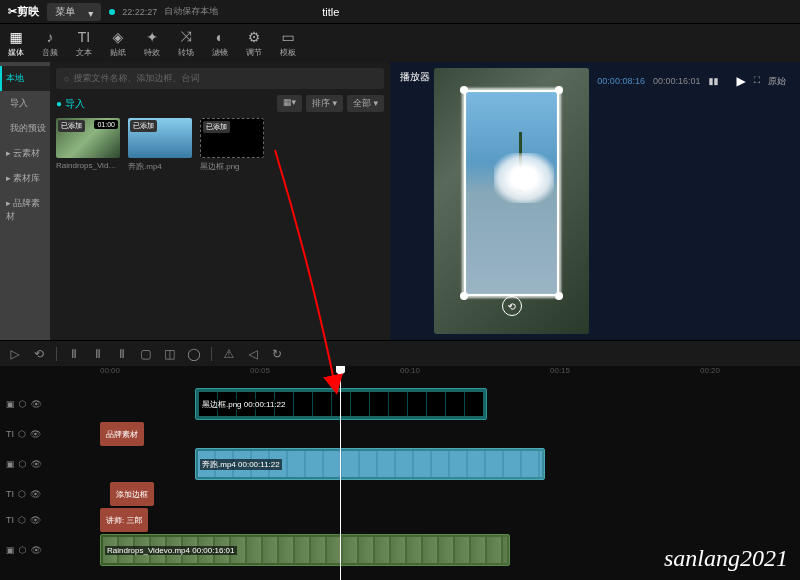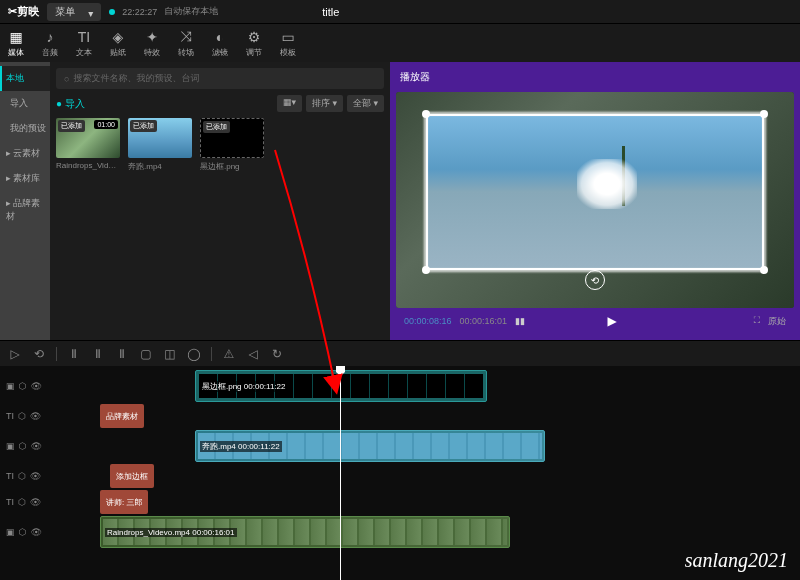--- a/index.html
+++ b/index.html
@@ -29,21 +29,21 @@
 .tabs-row{font-size:10px;color:#fff;margin-bottom:8px}
 .thumbs{display:flex;gap:8px}
 .thumb{width:64px}
 .thumb-img{width:64px;height:40px;border-radius:2px;position:relative;overflow:hidden}
 .thumb-badge{position:absolute;top:2px;left:2px;background:#333;color:#fff;font-size:7px;padding:1px 3px;border-radius:2px}
 .thumb-dur{position:absolute;top:2px;right:2px;background:#000;color:#fff;font-size:7px;padding:1px 3px;border-radius:2px}
 .thumb-name{font-size:8px;color:#888;margin-top:3px;white-space:nowrap;overflow:hidden;text-overflow:ellipsis}
 .t1{background:linear-gradient(135deg,#4a6741 0%,#8db580 50%,#2d4a2d 100%)}
 .t2{background:linear-gradient(180deg,#87ceeb 0%,#5a9bc4 60%,#3a7ba4 100%)}
 .t3{background:#000;border:1px dashed #666}
-.right-panel{flex:1;background:#4c1d95;padding:6px;display:flex;flex-direction:column}
+.right-panel{flex:1;background:#0f172a;padding:6px;display:flex;flex-direction:row}
 .player-title{font-size:10px;color:#fff;margin-bottom:6px;padding:2px 4px}
 .preview{flex:1;background:#2a3530;position:relative;border-radius:3px;overflow:hidden}
 .preview-bg{position:absolute;inset:0;background:linear-gradient(135deg,#3a4a3a 0%,#5a6a5a 30%,#2a3a2a 100%)}
 .preview-frame{position:absolute;top:22px;left:30px;right:30px;bottom:38px;border:2px solid #fff;background:linear-gradient(180deg,#7bb8e0 0%,#5a9bc4 35%,#87a8b8 50%,#9ab4c4 100%)}
 .preview-frame::before{content:"";position:absolute;inset:-4px;border:3px solid rgba(255,255,255,0.8);filter:blur(1px)}
 .figure{position:absolute;top:35%;left:50%;width:60px;height:50px;background:radial-gradient(ellipse,#fff 30%,rgba(255,255,255,0.7) 60%,transparent 80%);transform:translate(-30%,-20%)}
 .tree{position:absolute;top:20%;left:58%;width:3px;height:60px;background:#2a4a2a}
 .handle{position:absolute;width:8px;height:8px;background:#fff;border-radius:50%}
 .h-tl{top:18px;left:26px}.h-tr{top:18px;right:26px}.h-bl{bottom:34px;left:26px}.h-br{bottom:34px;right:26px}
 .reset-btn{position:absolute;bottom:18px;left:50%;transform:translateX(-50%);width:20px;height:20px;border:1px solid #fff;border-radius:50%;display:flex;align-items:center;justify-content:center;color:#fff;font-size:10px}
@@ -69,21 +69,21 @@
 .clip-border-inner{position:absolute;inset:3px;background:repeating-linear-gradient(90deg,#000 0,#000 18px,#0a4a4a 18px,#0a4a4a 19px)}
 .clip-label{position:relative;z-index:2;background:rgba(0,0,0,0.6);padding:0 2px}
 .clip-tag{background:#a04838;padding:2px 6px;font-size:8px}
 .clip-video{background:linear-gradient(90deg,#2a7a8a,#3a8a9a);border:1px solid #4aaaba}
 .clip-video-inner{position:absolute;inset:2px;background:repeating-linear-gradient(90deg,#5aa8c8 0,#5aa8c8 16px,#4a98b8 16px,#4a98b8 18px)}
 .clip-green{background:linear-gradient(90deg,#3a5a2a,#4a6a3a);border:1px solid #5a8a4a}
 .clip-green-inner{position:absolute;inset:2px;background:repeating-linear-gradient(90deg,#5a7a4a 0,#6a8a5a 14px,#4a6a3a 14px,#4a6a3a 16px)}
 .playhead{position:absolute;top:0;bottom:0;left:340px;width:1px;background:#fff;z-index:10}
 .playhead::before{content:"";position:absolute;top:0;left:-4px;width:9px;height:10px;background:#fff;clip-path:polygon(0 0,100% 0,100% 60%,50% 100%,0 60%)}
 .arrow{position:absolute;top:145px;left:270px;width:120px;height:250px;pointer-events:none;z-index:20}
-.watermark{position:absolute;bottom:8px;right:12px;color:#fff;font-size:20px;font-style:italic;font-weight:300;font-family:Georgia,serif}
+.watermark{position:absolute;bottom:8px;right:12px;color:#fff;font-size:24px;font-style:italic;font-weight:300;font-family:Georgia,serif}
 </style>
 </head>
 <body>
 
 <div class="topbar">
   <span class="logo">✂剪映</span>
   <span class="menu-btn">
       <span>菜单</span> 
       <span>▾</span>
     </span>
@@ -140,21 +140,21 @@
       <div class="side-item active">本地</div>
       <div class="side-item sub">导入</div>
       <div class="side-item sub">我的预设</div>
       <div class="side-item">▸ 云素材</div>
       <div class="side-item">▸ 素材库</div>
       <div class="side-item">▸ 品牌素材</div>
     </div>
     <div class="media-panel">
       <div class="search-bar">
           <span>○</span>
-          <span>搜索文件名称、我的预设、台词</span>
+          <span>搜索文件名称、添加边框、台词</span>
         </div>
       <div class="import-row">
         <span class="import-btn">● <span>导入</span></span>
         <span class="sort-btns">
           <span class="sort-btn">▦▾</span>
           <span class="sort-btn">排序 ▾</span>
           <span class="sort-btn">全部 ▾</span>
         </span>
       </div>
       <div class="thumbs">
@@ -217,20 +217,27 @@
   <span class="tl-tool">▢</span>
   <span class="tl-tool">◫</span>
   <span class="tl-tool">◯</span>
   <span class="tl-sep"></span>
   <span class="tl-tool">⚠</span>
   <span class="tl-tool">◁</span>
   <span class="tl-tool">↻</span>
 </div>
 
 <div class="timeline">
+  <div class="ruler">
+    <span class="ruler-mark" style="left:40px">00:00</span>
+    <span class="ruler-mark" style="left:190px">00:05</span>
+    <span class="ruler-mark" style="left:340px">00:10</span>
+    <span class="ruler-mark" style="left:490px">00:15</span>
+    <span class="ruler-mark" style="left:640px">00:20</span>
+  </div>
   <div class="playhead"></div>
   <div class="tracks">
     <div class="track tall">
       <div class="track-head">
           <span>▣</span>
           <span>⬡</span>
           <span>👁</span>
         </div>
       <div class="track-body">
         <div class="clip clip-border" style="left:135px;width:292px">

